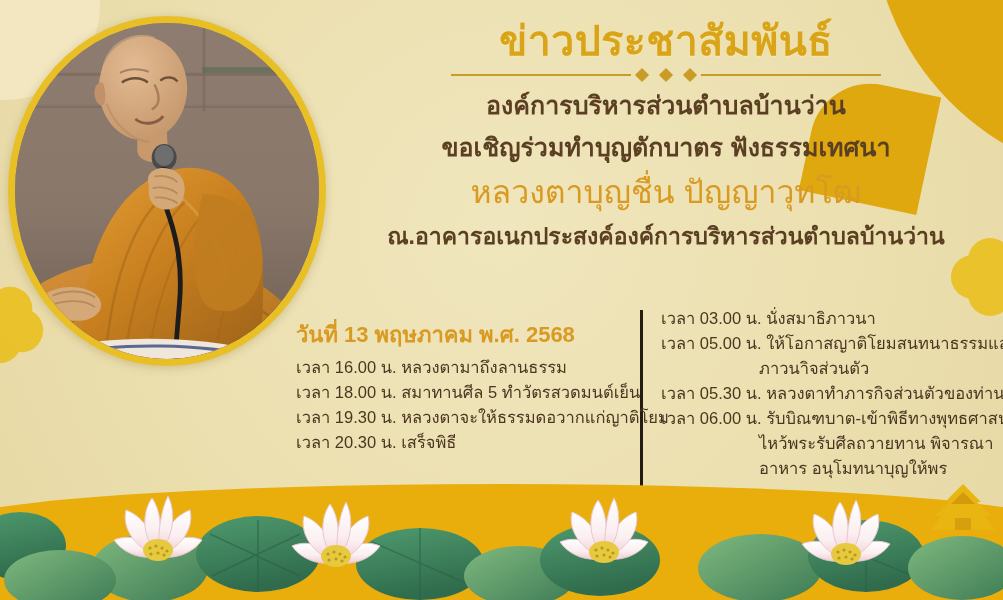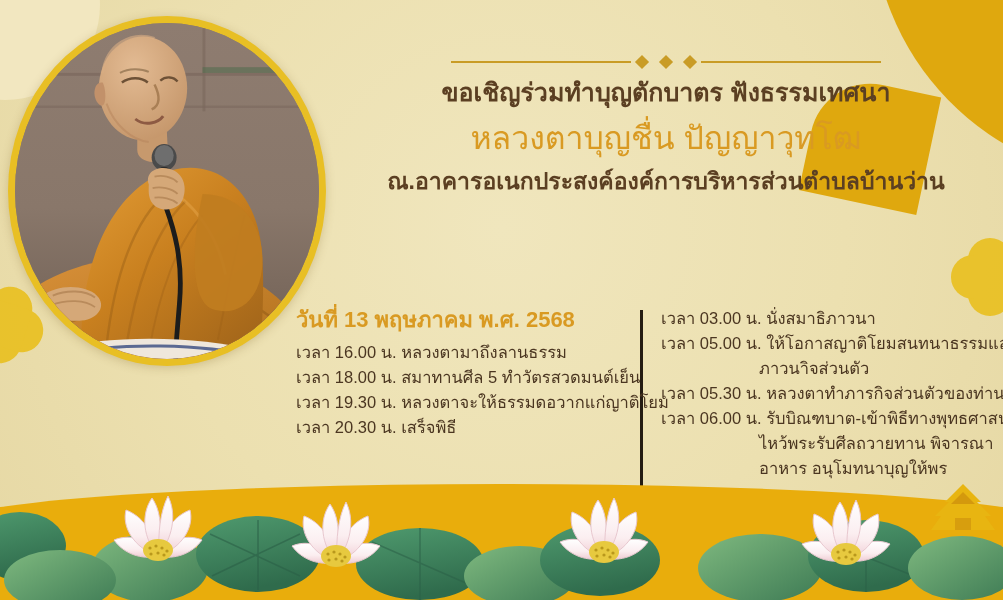--- a/index.html
+++ b/index.html
@@ -183,21 +183,21 @@
   
   .schedule {
     position: absolute;
     left: 296px;
     top: 306px;
     width: 700px;
     display: flex;
     align-items: flex-start;
   }
   .sched-col { position: relative; }
-  .sched-col.left  { width: 344px; padding-right: 24px; }
+  .sched-col.left  { width: 344px; padding-right: 24px; margin-top: 15px; }
   .sched-col.right { width: 348px; padding-left: 18px; }
 
   .col-divider {
     width: 3px;
     align-self: stretch;
     min-height: 212px;
     background: #241c12;
     margin-top: 4px;
     flex: none;
   }
@@ -367,33 +367,35 @@
       </svg>
     </div>
   </div>
 
   <div class="header">
 
     <div class="title-row">
       <span class="title-orn">
         <span class="quatre-shape"><i></i><i></i><i></i><i></i><i></i></span>
       </span>
+      <span class="main-title">ข่าวประชาสัมพันธ์</span>
       <span class="title-orn">
         <span class="quatre-shape"><i></i><i></i><i></i><i></i><i></i></span>
       </span>
     </div>
 
     <div class="title-divider">
       <span class="bar l"></span>
       <span class="gem g1"></span>
       <span class="gem g2"></span>
       <span class="gem g3"></span>
       <span class="bar r"></span>
     </div>
 
+    <div class="sub-line sub-org">องค์การบริหารส่วนตำบลบ้านว่าน</div>
     <div class="sub-line sub-invite">ขอเชิญร่วมทำบุญตักบาตร ฟังธรรมเทศนา</div>
     <div class="monk-name">หลวงตาบุญชื่น ปัญญาวุทโฒ</div>
     <div class="sub-line sub-venue">ณ.อาคารอเนกประสงค์องค์การบริหารส่วนตำบลบ้านว่าน</div>
   </div>
 
   <div class="schedule">
 
     <div class="sched-col left">
       <div class="day-title">วันที่ 13 พฤษภาคม พ.ศ. 2568</div>
       <div class="sched-item">เวลา 16.00 น. หลวงตามาถึงลานธรรม</div>

